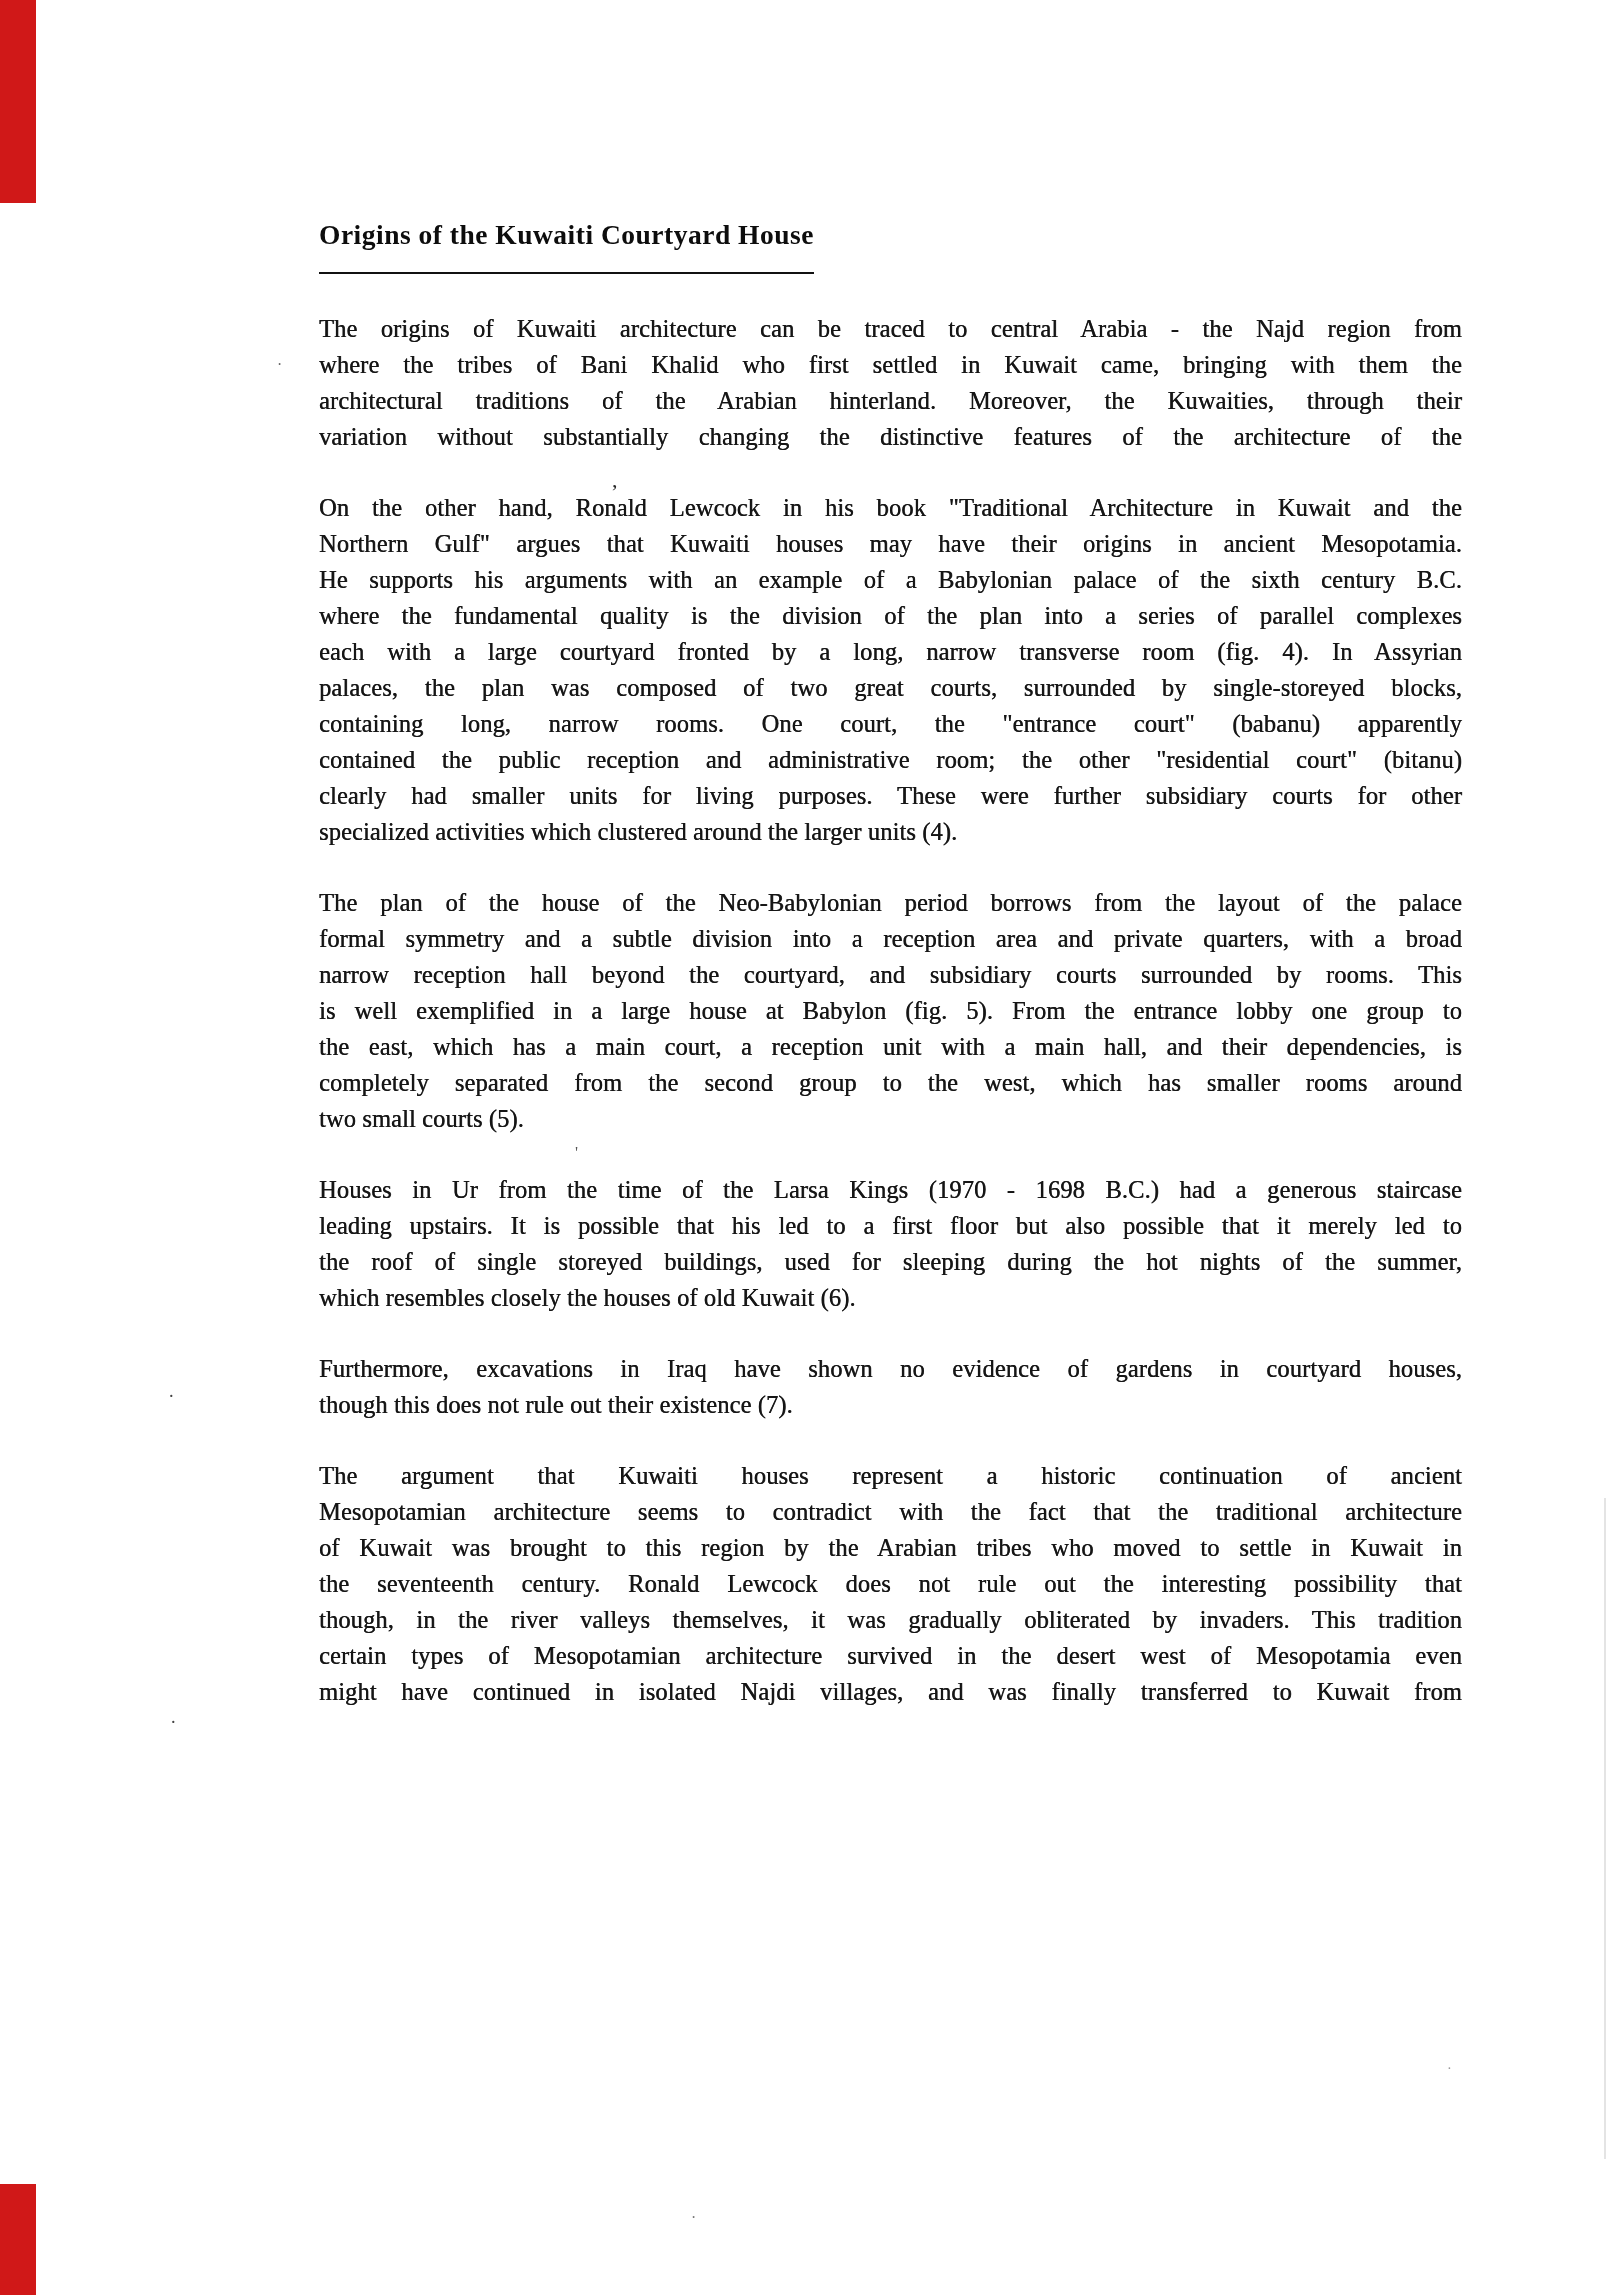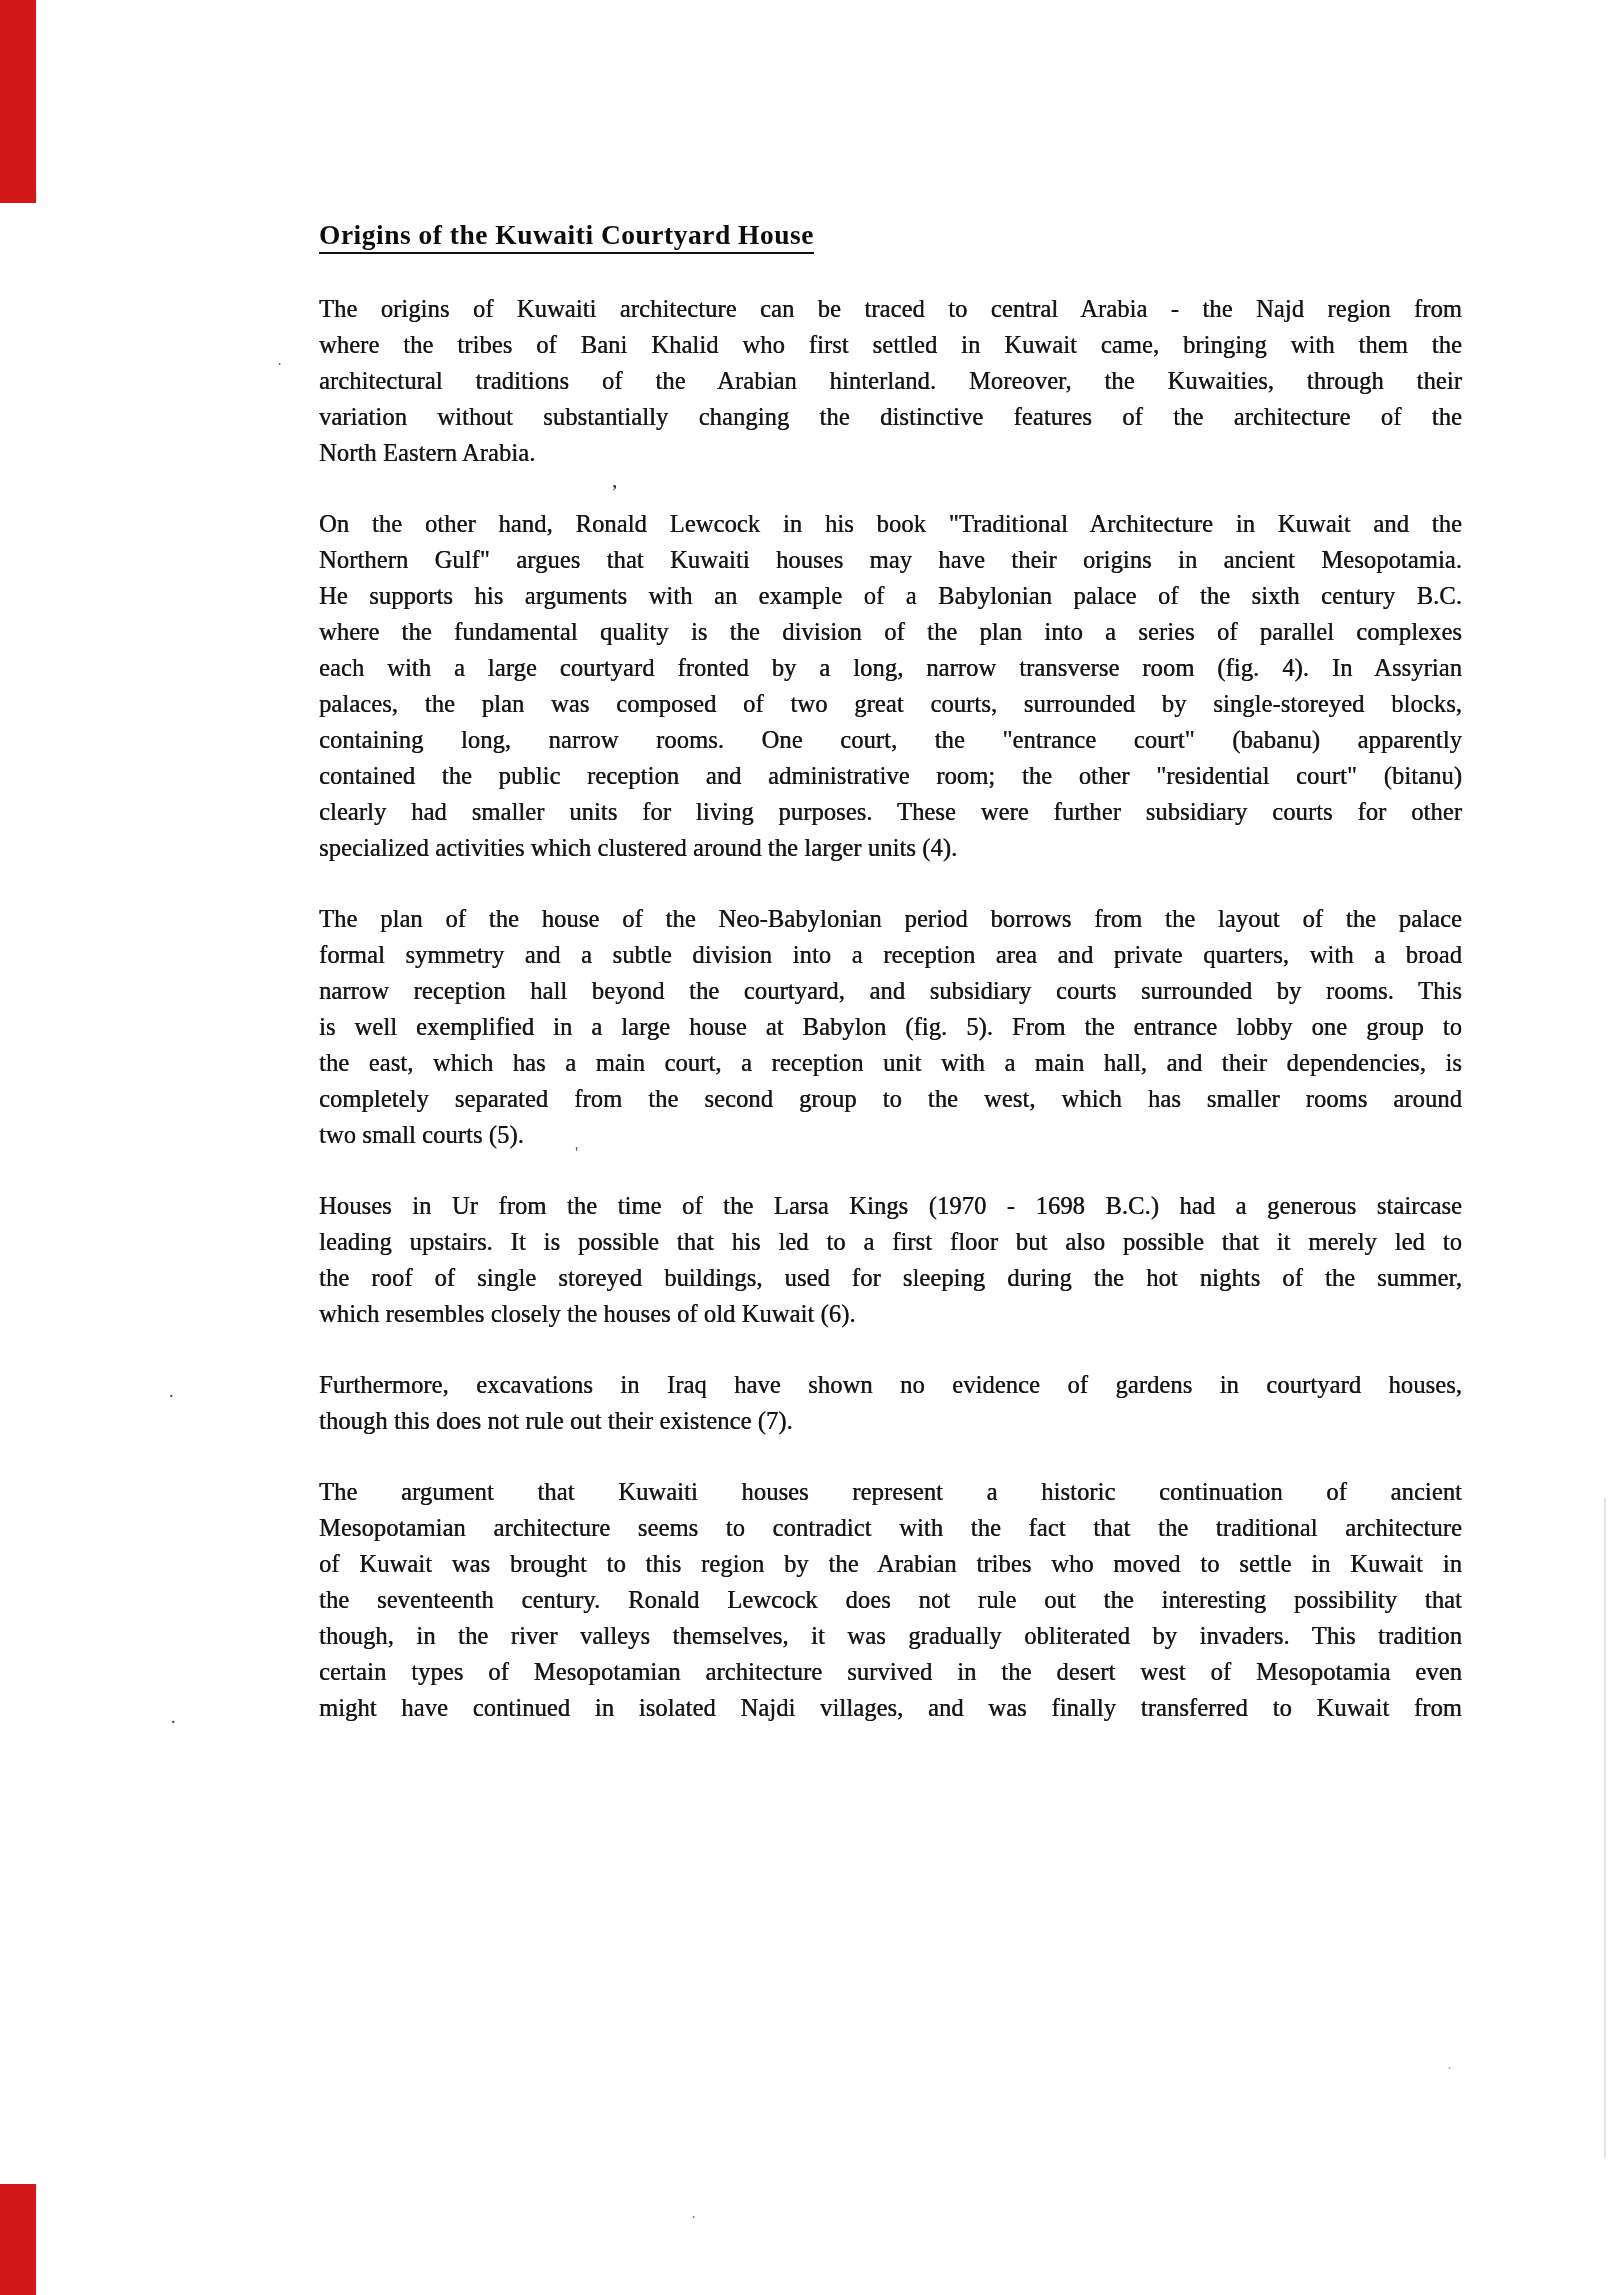--- a/index.html
+++ b/index.html
@@ -35,21 +35,21 @@
     margin: 0 0 37px 0;
     font-size: 27.5px;
     line-height: 34px;
     font-weight: 700;
     color: #0d0d0d;
     letter-spacing: 0.5px;
   }
   h1.doc-title .underline {
     display: inline-block;
     border-bottom: 2.6px solid #111111;
-    padding-bottom: 0;
+    padding-bottom: 20px;
   }
 
   .paragraph { margin: 0 0 35px 0; }
   .paragraph:last-child { margin-bottom: 0; }
 
   .text-line {
     font-size: 24.5px;
     line-height: 36px;
     text-align: justify;
     text-align-last: justify;
@@ -81,21 +81,20 @@
   <div class="content">
     <h1 class="doc-title">
       <span class="underline">Origins of the Kuwaiti Courtyard House</span>
     </h1>
     <div id="body-paragraphs">
         <div class="paragraph">
           <div class="text-line">The origins of Kuwaiti architecture can be traced to central Arabia - the Najd region from</div>
           <div class="text-line">where the tribes of Bani Khalid who first settled in Kuwait came, bringing with them the</div>
           <div class="text-line">architectural traditions of the Arabian hinterland. Moreover, the Kuwaities, through their</div>
           <div class="text-line">variation without substantially changing the distinctive features of the architecture of the</div>
-          <div class="text-line last">North Eastern Arabia.</div>
         </div>
         <div class="paragraph">
           <div class="text-line">On the other hand, Ronald Lewcock in his book "Traditional Architecture in Kuwait and the</div>
           <div class="text-line">Northern Gulf" argues that Kuwaiti houses may have their origins in ancient Mesopotamia.</div>
           <div class="text-line">He supports his arguments with an example of a Babylonian palace of the sixth century B.C.</div>
           <div class="text-line">where the fundamental quality is the division of the plan into a series of parallel complexes</div>
           <div class="text-line">each with a large courtyard fronted by a long, narrow transverse room (fig. 4). In Assyrian</div>
           <div class="text-line">palaces, the plan was composed of two great courts, surrounded by single-storeyed blocks,</div>
           <div class="text-line">containing long, narrow rooms. One court, the "entrance court" (babanu) apparently</div>
           <div class="text-line">contained the public reception and administrative room; the other "residential court" (bitanu)</div>

